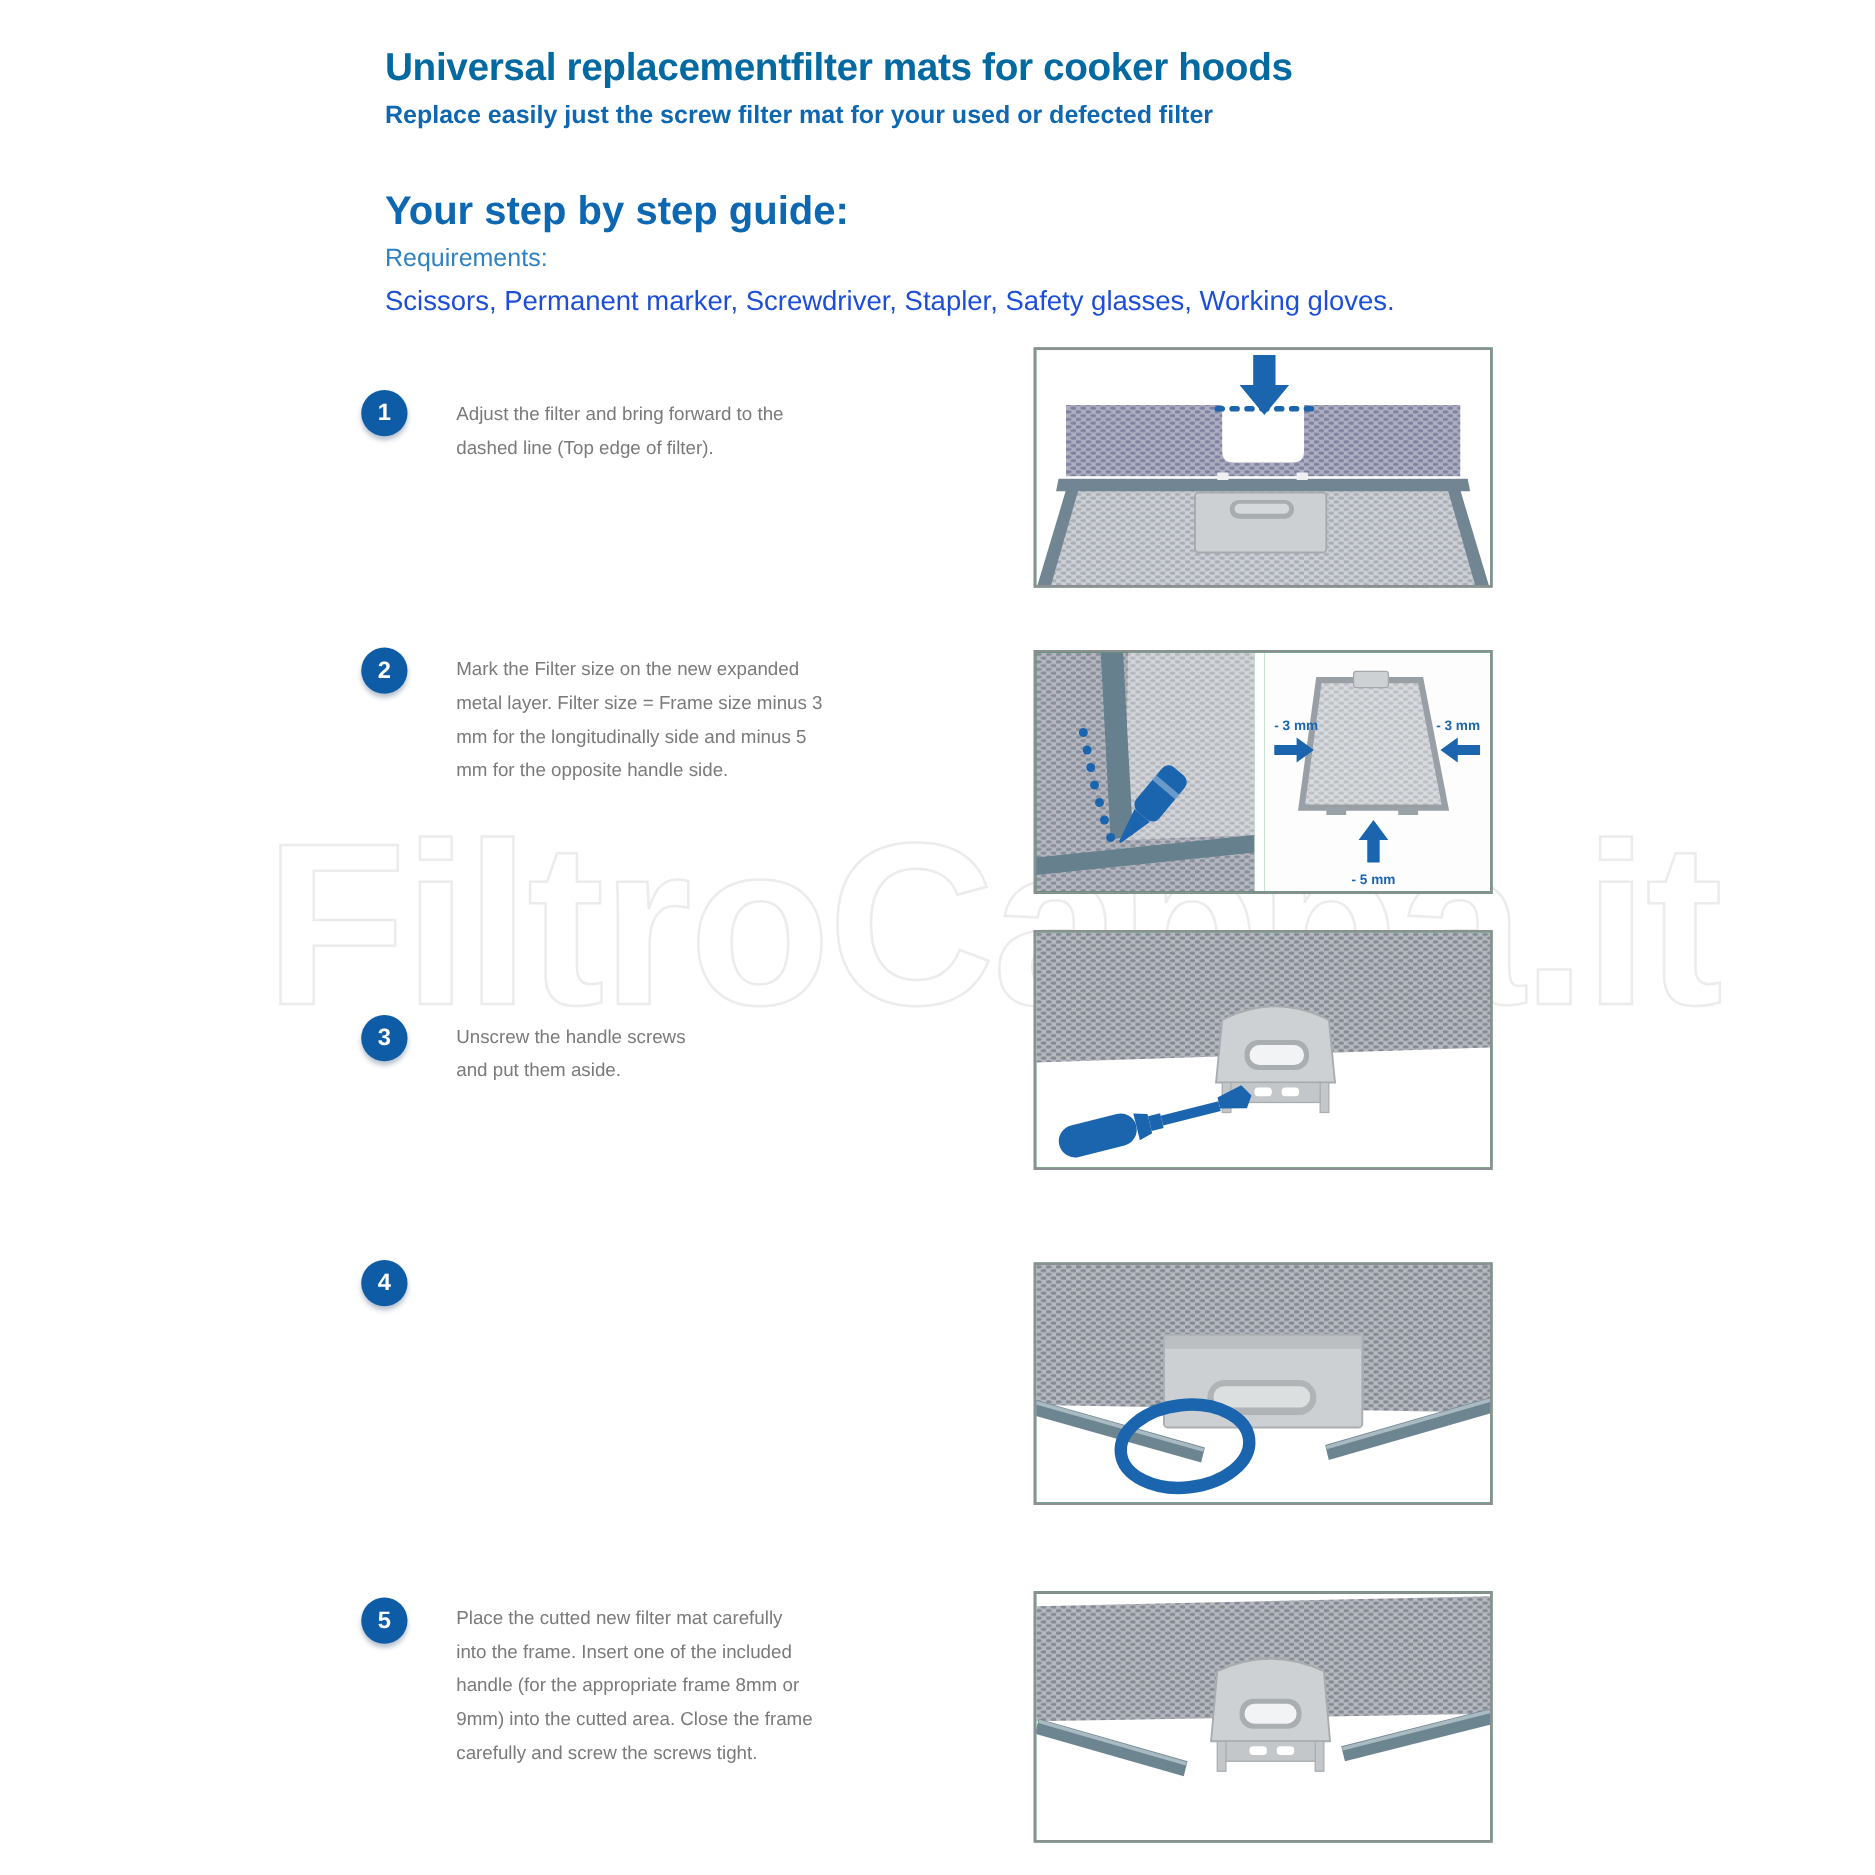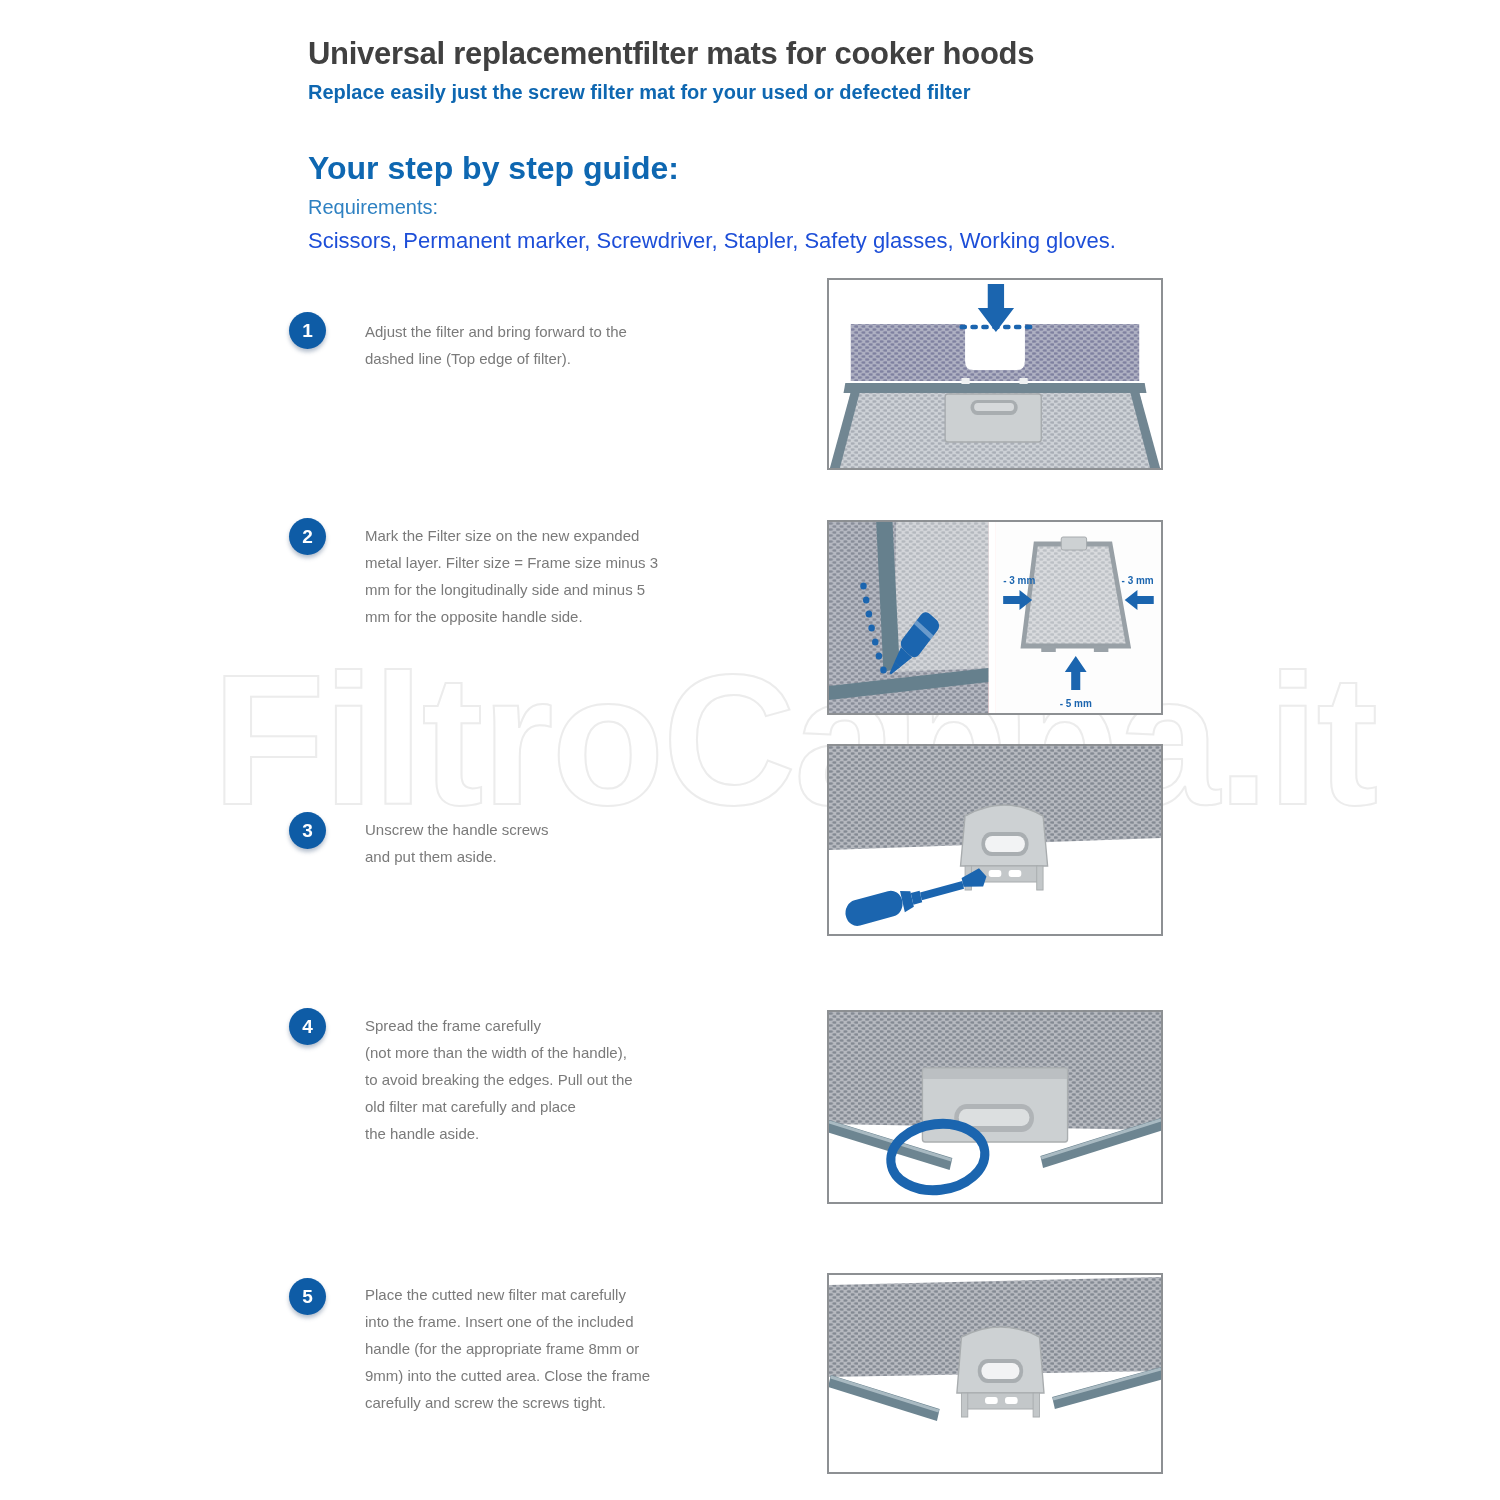--- a/index.html
+++ b/index.html
@@ -7,38 +7,38 @@
     position:relative;width:1500px;height:1500px;background:#ffffff;overflow:hidden;
     font-family:"Liberation Sans",sans-serif;
   }
   .watermark{
     position:absolute;left:212px;top:648px;z-index:0;
     font-size:185px;font-weight:bold;line-height:1;letter-spacing:-2px;
     color:transparent;-webkit-text-stroke:2px #ececec;
     white-space:nowrap;user-select:none;pointer-events:none;
   }
   .hdr{position:absolute;left:308px;top:0;z-index:2;}
-  .title{position:absolute;left:0;top:36px;width:900px;font-size:31px;font-weight:bold;color:#404040;letter-spacing:-0.3px;white-space:nowrap;}
+  .title{position:absolute;left:0;top:36px;width:900px;font-size:31px;font-weight:bold;color:#0369a1;letter-spacing:-0.3px;white-space:nowrap;}
   .subtitle{position:absolute;left:0;top:81px;width:900px;font-size:20px;font-weight:bold;color:#0e67b1;white-space:nowrap;}
   .guide{position:absolute;left:0;top:150px;width:700px;font-size:32px;font-weight:bold;color:#0e67b1;}
   .reqlab{position:absolute;left:0;top:196px;font-size:20px;color:#2e81c2;text-align:right;}
   .reqitems{position:absolute;left:0;top:228px;width:800px;font-size:22px;color:#1d4ed8;white-space:nowrap;}
   .badge{
     position:absolute;left:289px;width:37px;height:37px;border-radius:50%;
     background:#0e5ca6;color:#ffffff;font-size:19px;font-weight:bold;
     display:flex;align-items:center;justify-content:center;z-index:2;
     box-shadow:0 3px 4px rgba(40,70,110,0.35);
   }
   .stext{
     position:absolute;left:365px;width:430px;z-index:2;
     font-size:15px;line-height:27px;color:#7a7a7a;white-space:pre-line;
   }
   .fig{
-    position:absolute;left:827px;width:336px;z-index:1;
-    border:2px solid #8d9093;background:#fca5a5;box-sizing:border-box;
+    position:absolute;left:827px;width:367px;z-index:1;
+    border:2px solid #8d9093;background:#15803d;box-sizing:border-box;
   }
   .fig svg{display:block;width:100%;height:100%;}
   svg text{font-family:"Liberation Sans",sans-serif;fill:#1b65af;font-size:11px;font-weight:bold;}
 </style>
 </head>
 <body>
 
 <div class="page">
 
   <div class="watermark">FiltroCappa.it</div>
@@ -171,25 +171,20 @@
         <rect x="16" y="138" width="64" height="26" rx="13"></rect>
         <polygon points="80,141 91,144 91,160 80,163"></polygon>
         <rect x="91" y="146" width="10" height="12"></rect>
         <rect x="101" y="148" width="48" height="8"></rect>
         <polygon points="149,145 170,140 176,150 170,159 149,154"></polygon>
       </g>
     </svg>
   </div>
 
   <div class="badge" style="top:1008px">4</div>
-  <div class="stext" style="top:1012px">Spread the frame carefully
-(not more than the width of the handle),
-to avoid breaking the edges. Pull out the
-old filter mat carefully and place
-the handle aside.</div>
   <div class="fig" style="top:1010px;height:194px">
     <svg viewBox="0 0 366 190" preserveAspectRatio="none">
       <defs>
         <pattern id="m4a" width="8" height="6" patternUnits="userSpaceOnUse">
           <rect width="8" height="6" fill="#b6b9bf"></rect>
           <ellipse cx="2" cy="1.5" rx="2.5" ry="1.3" fill="#848a93"></ellipse>
           <ellipse cx="6" cy="4.5" rx="2.5" ry="1.3" fill="#848a93"></ellipse>
         </pattern>
       </defs>
       <rect width="366" height="190" fill="#ffffff"></rect>

